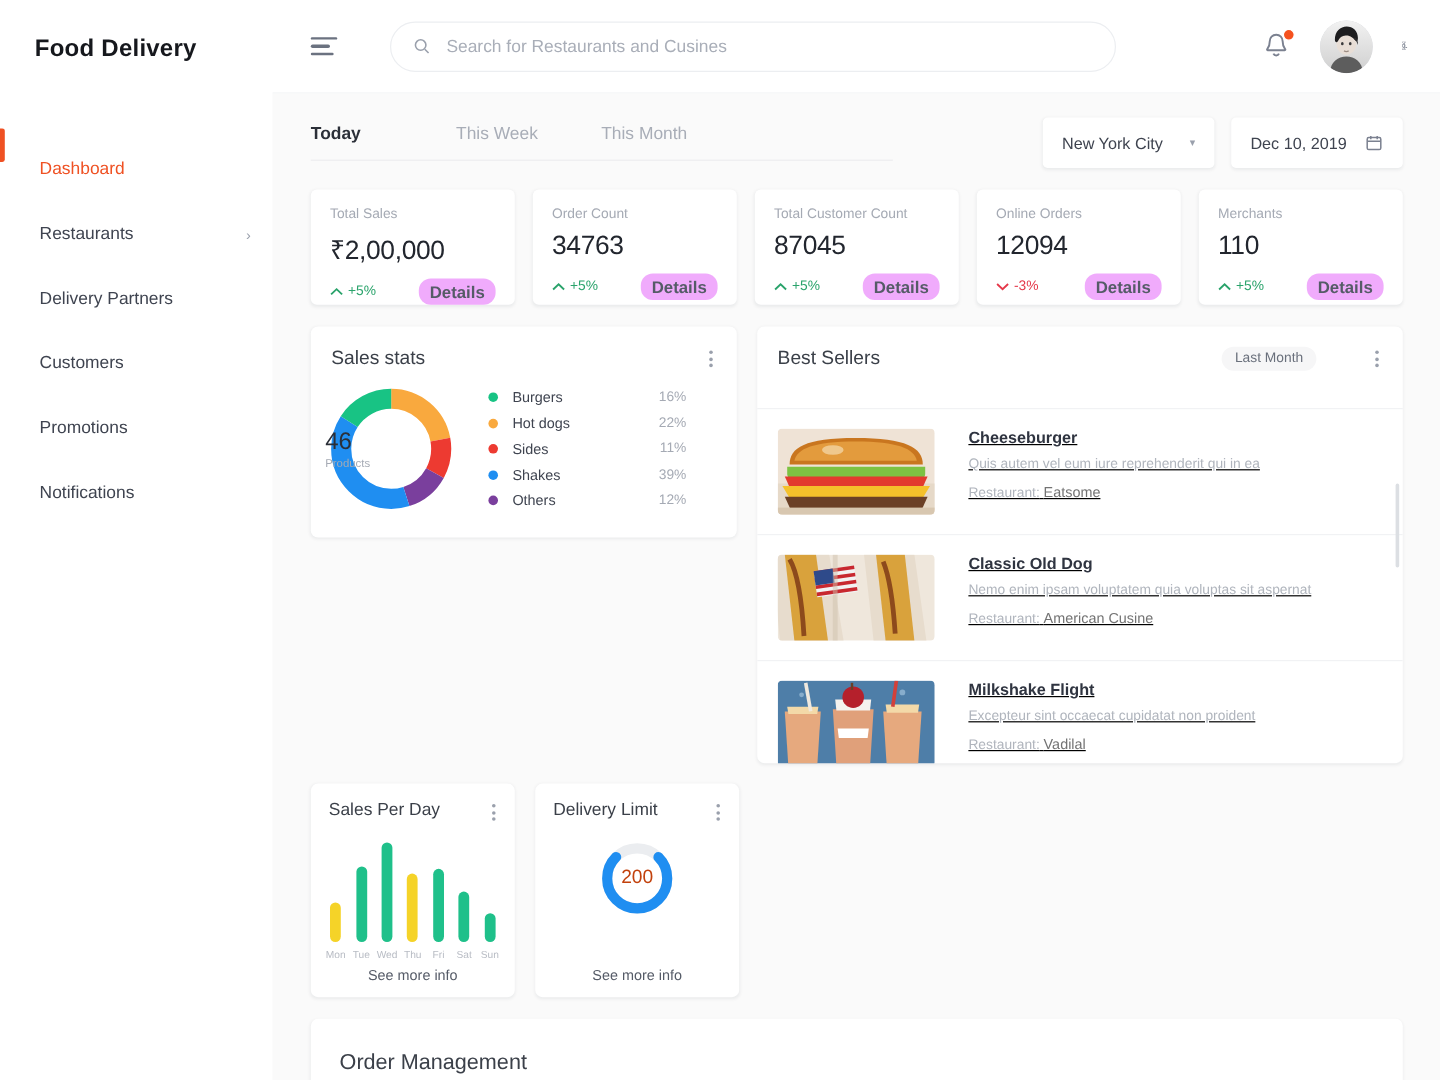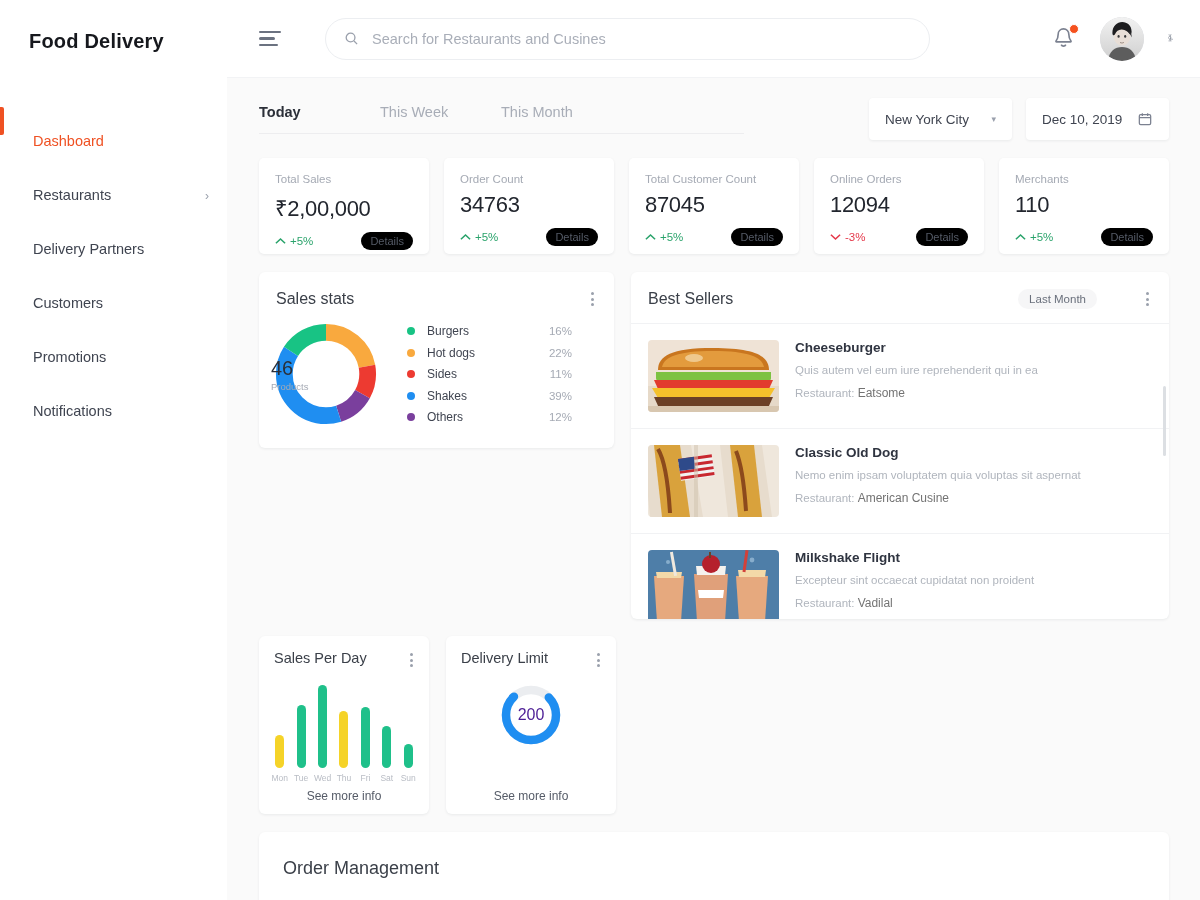--- a/index.html
+++ b/index.html
@@ -128,22 +128,22 @@
   }
   .kpi-label { font-size: 11.5px; color: #a5aab4; }
   .kpi-value { font-size: 22px; color: #22262e; margin-top: 7px; letter-spacing: -.3px; }
   .kpi-foot {
     display: flex; align-items: center; margin-top: 10px;
   }
   .kpi-delta { font-size: 11.5px; display: flex; align-items: center; gap: 4px; }
   .kpi-delta.up { color: #2aa36b; }
   .kpi-delta.down { color: #e5384a; }
   .kpi-details {
-    margin-left: auto; font-size: 11px; color: #555b67;
-    background: #000000; border-radius: 10px; padding: 3px 9px; cursor: pointer;
+    margin-left: auto; font-size: 14px; color: #555b67;
+    background: #f0abfc; border-radius: 10px; padding: 3px 9px; cursor: pointer; font-weight: bold;
   }
 
   
   .mid { display: flex; gap: 17px; margin-top: 18px; align-items: flex-start; }
   .card {
     background: #fff; border-radius: 6px;
     box-shadow: 0 1px 3px rgba(20,24,40,.07);
   }
   .card-head {
     display: flex; align-items: center; padding: 17px 17px 0 17px; gap: 34px;
@@ -162,30 +162,30 @@
   .donut-num { font-size: 20px; color: #2b2f38; }
   .donut-sub { font-size: 9.5px; color: #a5aab4; margin-top: 1px; }
   .legend { margin-left: 26px; width: 165px; }
   .legend-row {
     display: flex; align-items: center; height: 21.5px; font-size: 12px; color: #3f4450;
   }
   .legend-dot { width: 8px; height: 8px; border-radius: 50%; margin-right: 12px; flex: 0 0 8px; }
   .legend-pct { margin-left: auto; color: #a5aab4; font-size: 11.5px; }
 
   .best-sellers { width: 538px; }
-  .bs-head { border-bottom: 1px solid #f1f2f4; padding-bottom: 14px; }
+  .bs-head { border-bottom: 1px solid #f1f2f4; padding-bottom: 31px; }
   .pill {
     font-size: 11.5px; color: #6a707c; background: #f6f6f7;
     border-radius: 11px; padding: 4px 11px; cursor: pointer; margin-left: auto;
   }
   .bs-head .kebab { margin-left: 12px; }
   .bs-list { position: relative; height: 295px; overflow: hidden; }
   .bs-item {
-    display: flex; padding: 16px 17px; gap: 16px;
-    border-bottom: 1px solid #f1f2f4; cursor: pointer;
+    display: flex; padding: 16px 17px; gap: 28px;
+    border-bottom: 1px solid #f1f2f4; cursor: pointer; text-decoration: underline;
   }
   .bs-thumb {
     width: 131px; height: 72px; border-radius: 4px; flex: 0 0 131px;
     overflow: hidden; position: relative;
   }
   .bs-name { font-size: 13.5px; font-weight: bold; color: #2f3440; }
   .bs-desc { font-size: 11.5px; color: #b0b5bd; margin-top: 9px; }
   .bs-rest { font-size: 11.5px; color: #b0b5bd; margin-top: 10px; }
   .bs-rest b { color: #737373; font-weight: normal; font-size: 12px; }
   .bs-scroll {
@@ -204,21 +204,21 @@
   .daylabels { display: flex; padding: 0 10px; margin-top: 5px; }
   .daylabel { flex: 1 1 0; text-align: center; font-size: 8.5px; color: #b8bcc4; }
   .more-btn {
     position: absolute; bottom: 11px; left: 0; right: 0; text-align: center;
     font-size: 12px; color: #555b67; cursor: pointer;
   }
   .gauge-wrap { display: flex; justify-content: center; margin-top: 12px; }
   .gauge { width: 66px; height: 66px; position: relative; }
   .gauge-num {
     position: absolute; inset: 0; display: flex; align-items: center; justify-content: center;
-    font-size: 16px; color: #4c1d95;
+    font-size: 16px; color: #c2410c;
   }
 
   
   .om {
     margin-top: 18px; background: #fff; border-radius: 6px;
     box-shadow: 0 1px 3px rgba(20,24,40,.07);
     padding: 26px 24px 0 24px; min-height: 220px;
   }
   .om-title { font-size: 18px; color: #3b4049; }
 </style>

